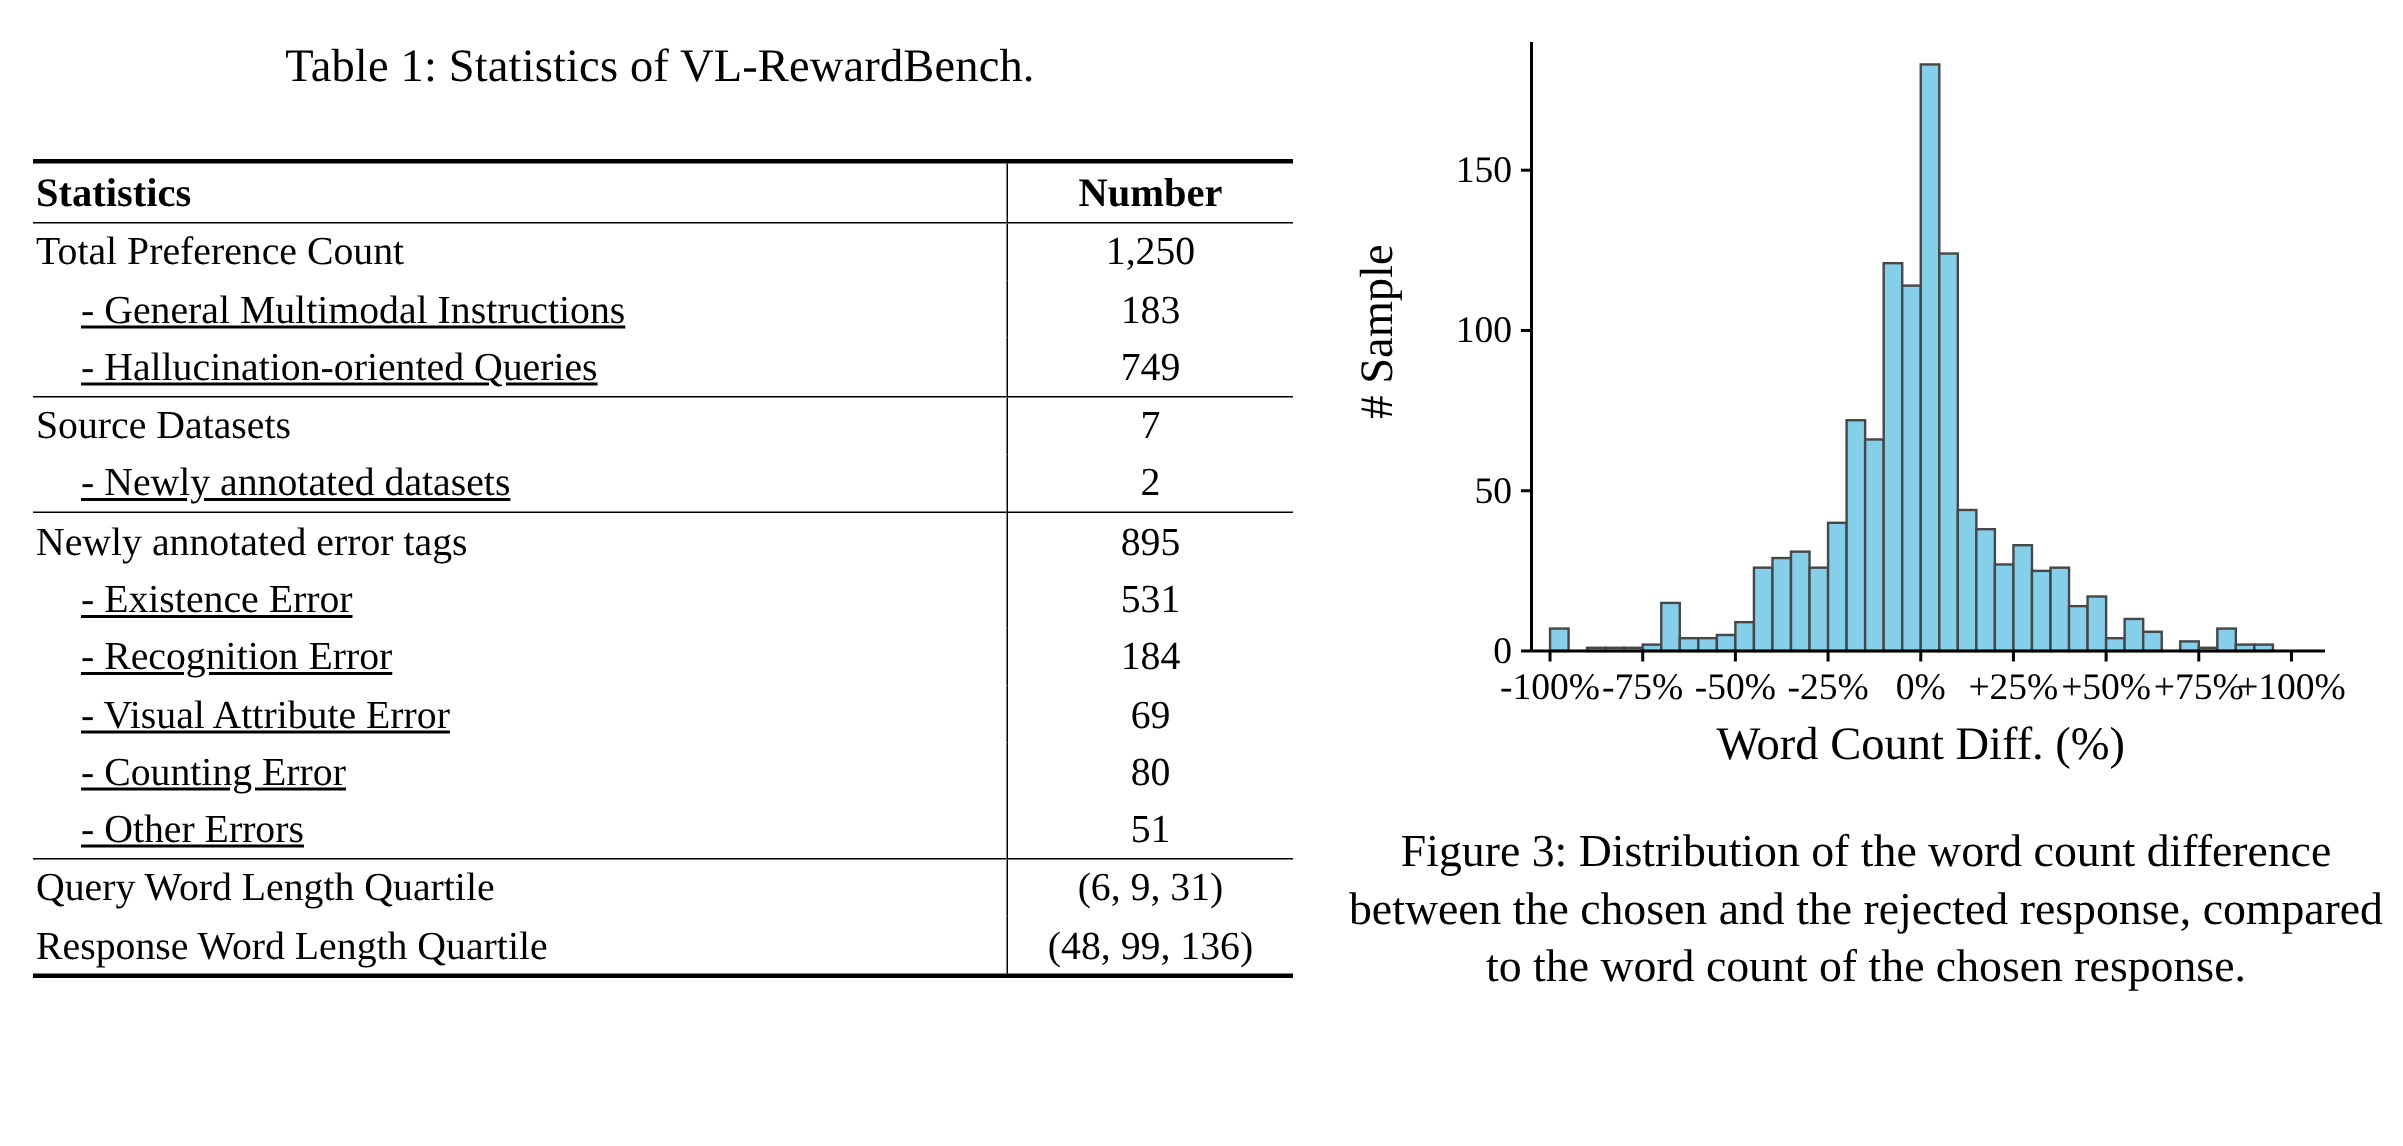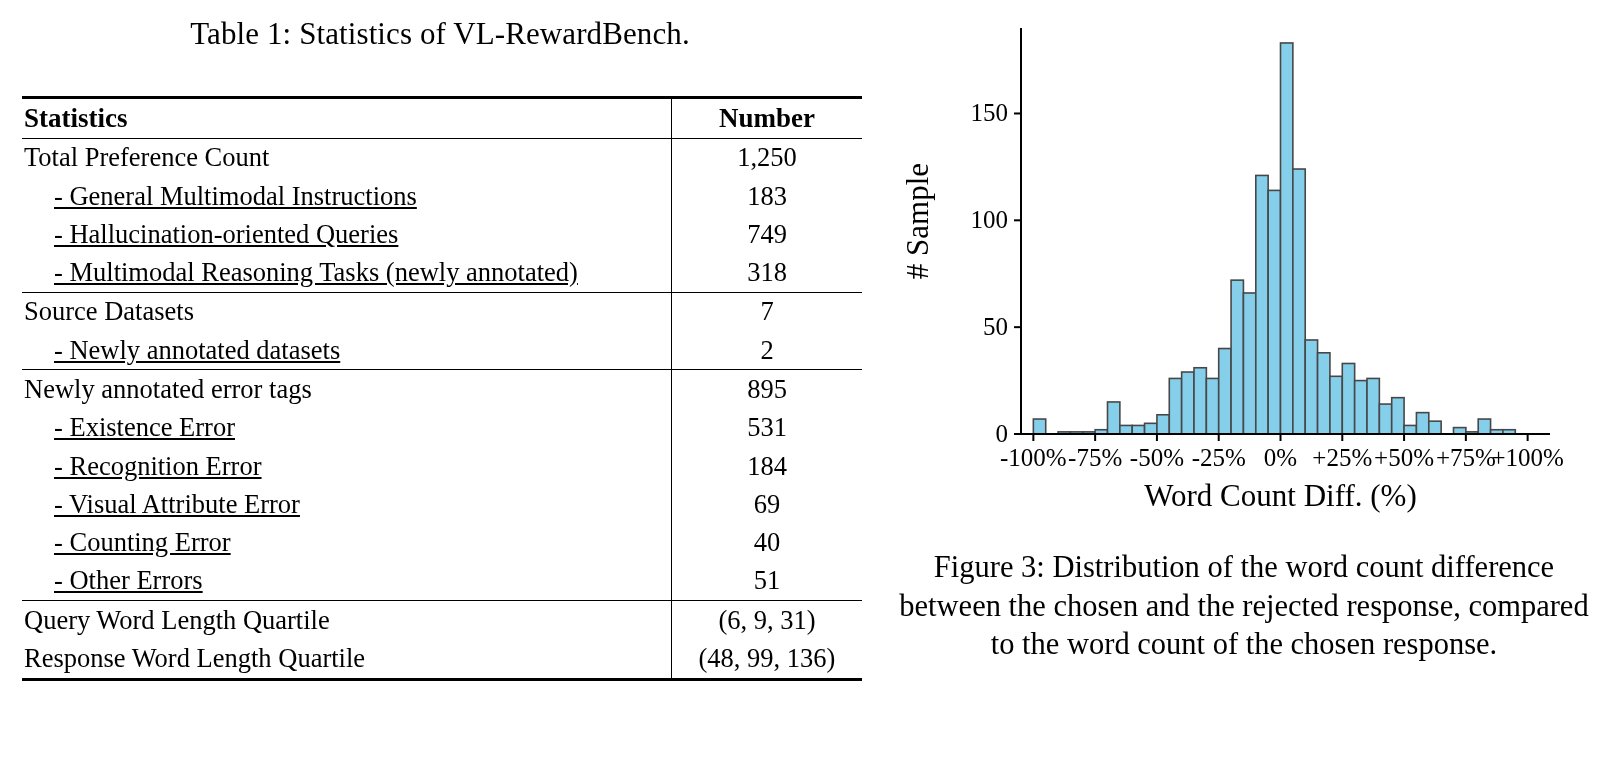--- a/index.html
+++ b/index.html
@@ -13,21 +13,21 @@
     font-family: "Liberation Serif", "DejaVu Serif", serif;
     color: #000000;
     overflow: hidden;
     position: relative;
   }
 
   
   #left-pane {
     position: absolute;
     left: 0;
-    top: 6px;
+    top: 16px;
     width: 880px;
     height: 582px;
   }
 
   #table-caption {
     position: absolute;
     left: 0;
     top: 10px;
     width: 880px;
     text-align: center;
@@ -124,24 +124,20 @@
           <td class="value">1,250</td>
         </tr>
         <tr class="">
           <td class="label indent">- General Multimodal Instructions</td>
           <td class="value">183</td>
         </tr>
         <tr class="">
           <td class="label indent">- Hallucination-oriented Queries</td>
           <td class="value">749</td>
         </tr>
-        <tr class="pad-bot">
-          <td class="label indent">- Multimodal Reasoning Tasks (newly annotated)</td>
-          <td class="value">318</td>
-        </tr>
         <tr class="rule-thin pad-top">
           <td class="label">Source Datasets</td>
           <td class="value">7</td>
         </tr>
         <tr class="pad-bot">
           <td class="label indent">- Newly annotated datasets</td>
           <td class="value">2</td>
         </tr>
         <tr class="rule-thin pad-top">
           <td class="label">Newly annotated error tags</td>
@@ -154,21 +150,21 @@
         <tr class="">
           <td class="label indent">- Recognition Error</td>
           <td class="value">184</td>
         </tr>
         <tr class="">
           <td class="label indent">- Visual Attribute Error</td>
           <td class="value">69</td>
         </tr>
         <tr class="">
           <td class="label indent">- Counting Error</td>
-          <td class="value">40</td>
+          <td class="value">80</td>
         </tr>
         <tr class="pad-bot">
           <td class="label indent">- Other Errors</td>
           <td class="value">51</td>
         </tr>
         <tr class="rule-thin pad-top">
           <td class="label">Query Word Length Quartile</td>
           <td class="value">(6, 9, 31)</td>
         </tr>
         <tr class="pad-bot">

